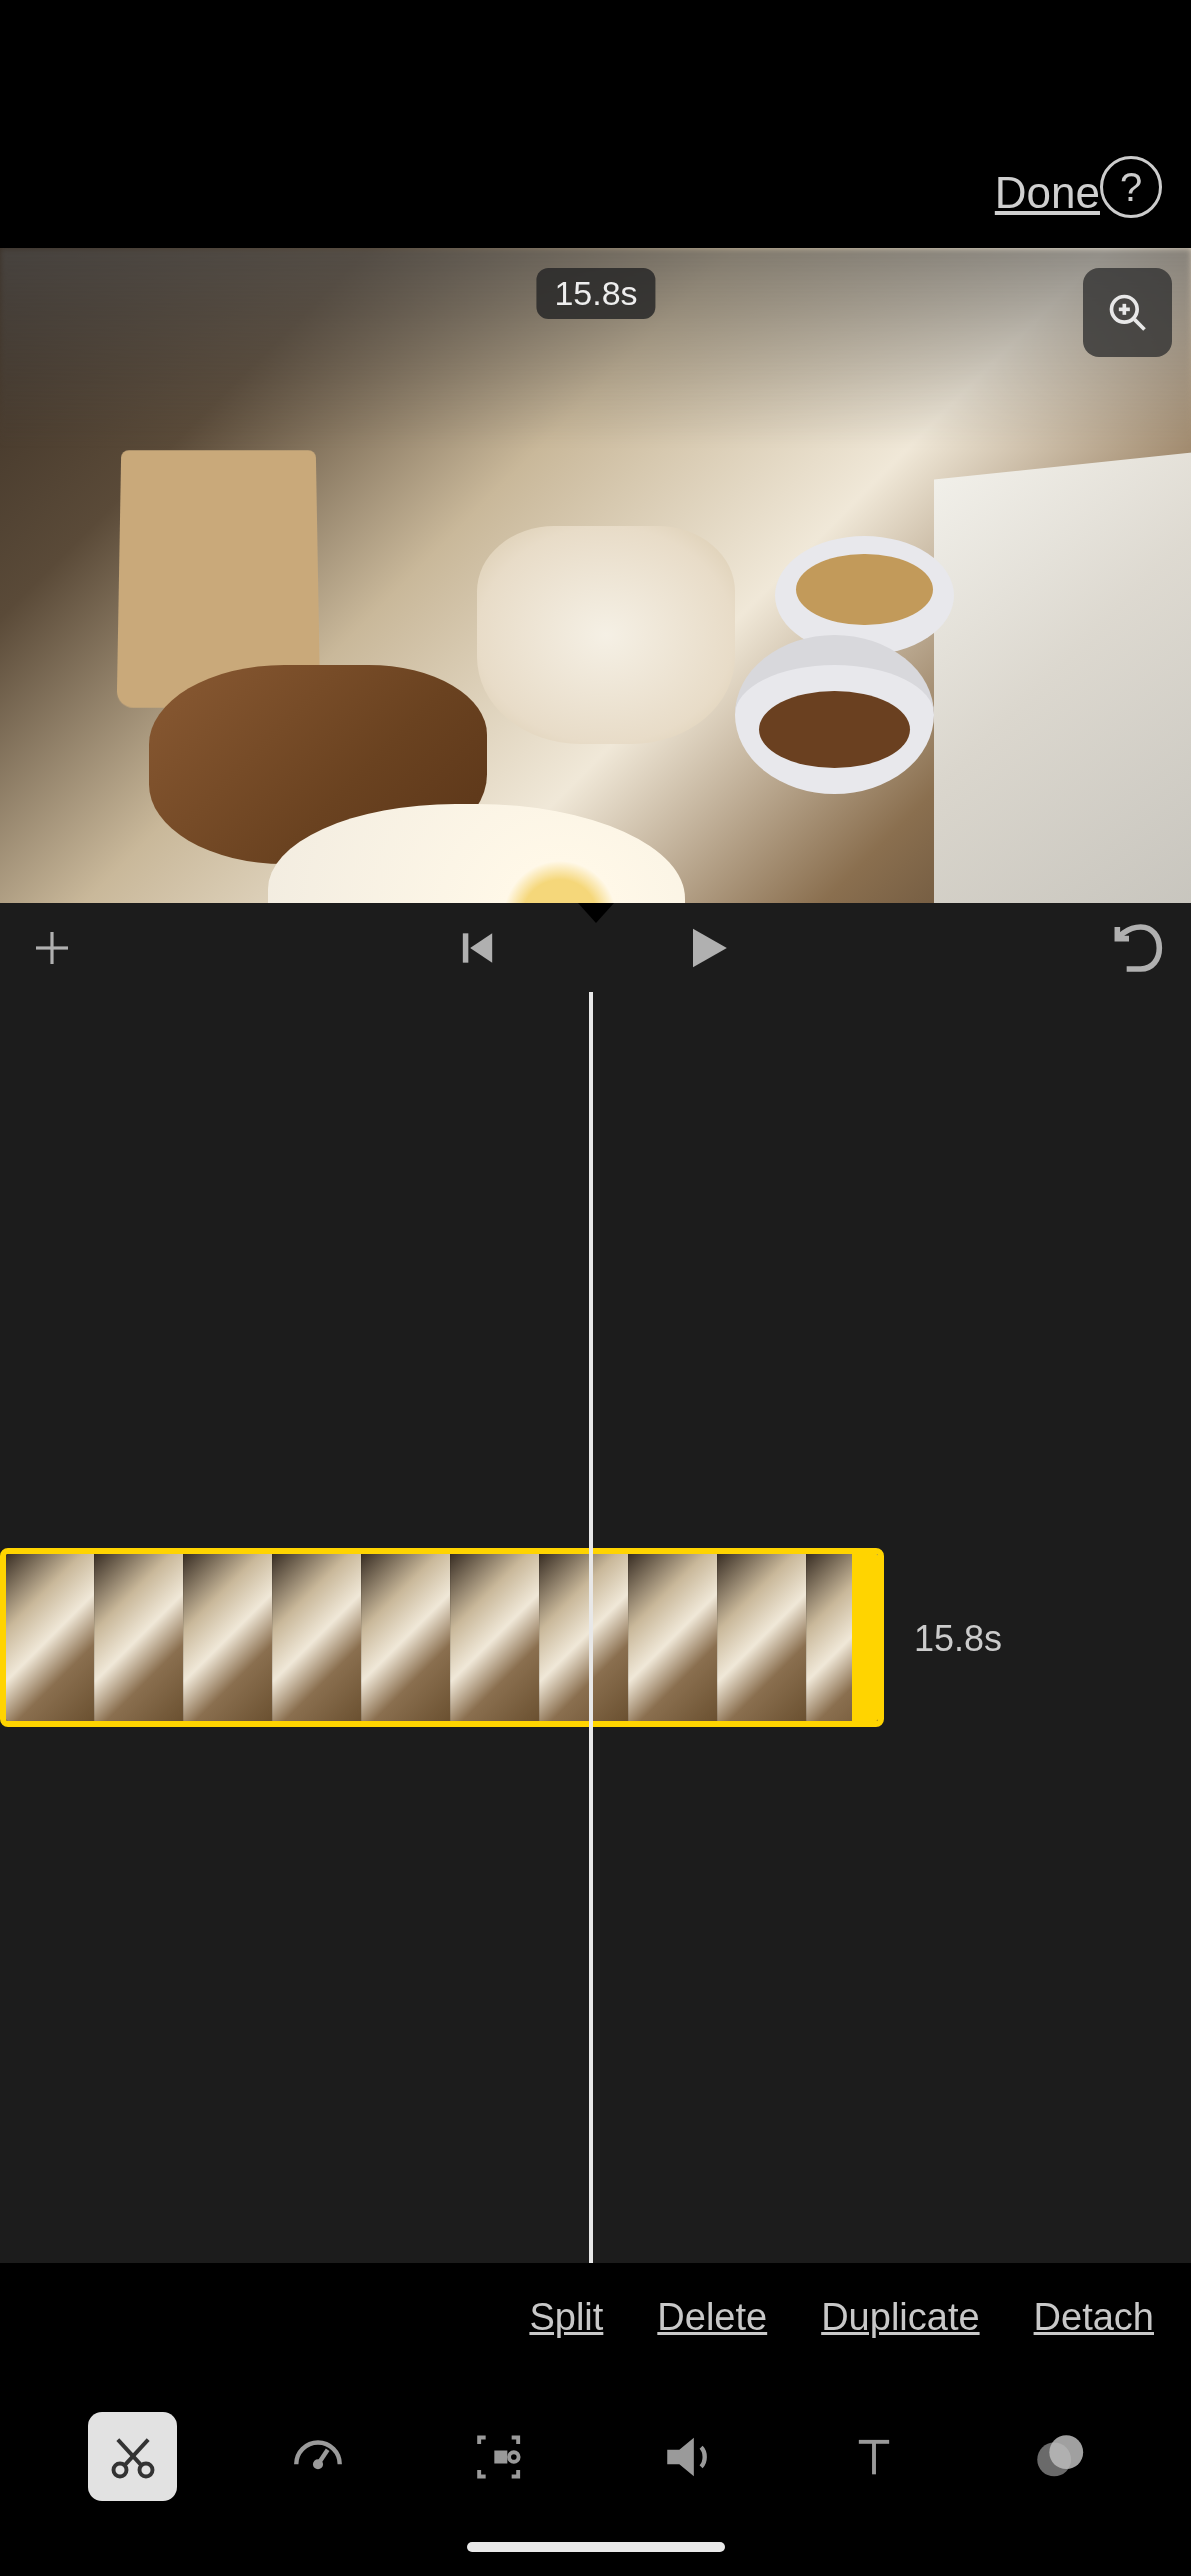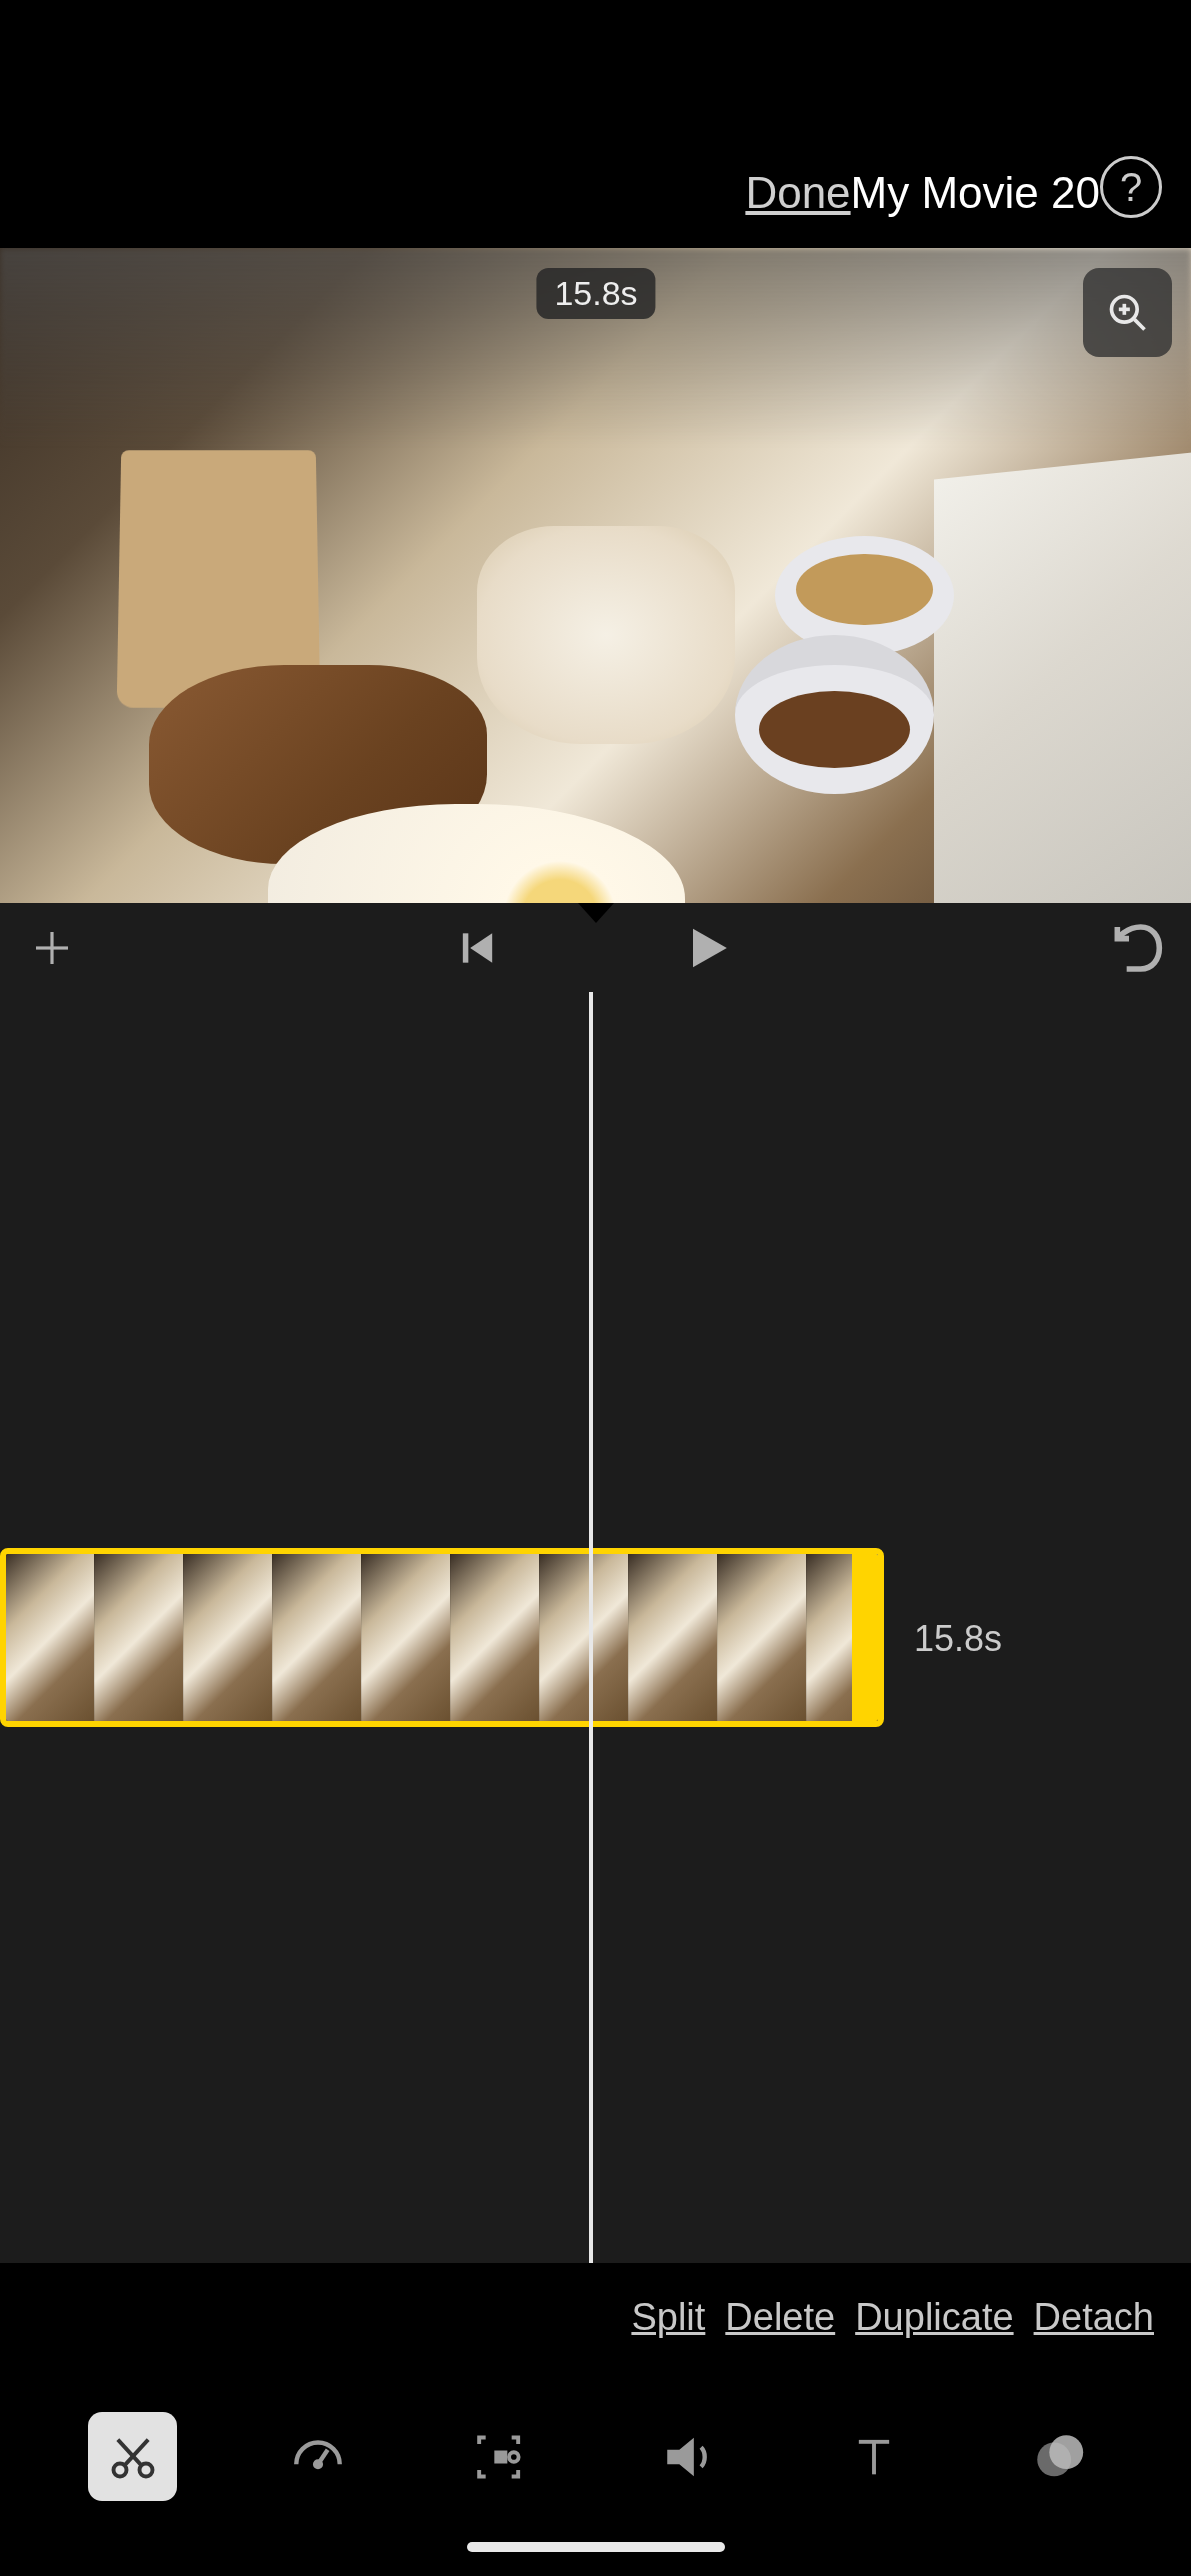--- a/index.html
+++ b/index.html
@@ -203,21 +203,21 @@
       font-size: 36px;
       color:#ccc;
     }
 
     .actions-row {
       height: 109px;
       background: #000;
       display:flex;
       align-items:center;
       justify-content:flex-end;
-      gap:20px;
+      gap:54px;
       padding: 0 38px;
     }
     .action-link {
       color:#c8c8c8;
       font-size: 38px;
       text-decoration: underline;
       cursor:pointer;
     }
 
     .tools-row {
@@ -249,21 +249,20 @@
       height: 10px;
       background:#e8e8e8;
       border-radius: 10px;
     }
   </style>
 </head>
 <body>
 
 <div class="header">
   <span class="done-btn">Done</span>
-  <span class="title">My Movie 20</span>
   <span class="help-btn">?</span>
 </div>
 
 <div class="preview">
   <div class="food-sim">
     <div class="blurbar"></div>
     <div class="paper"></div>
     <div class="cup"></div>
     <div class="rice"></div>
     <div class="meat"></div>

